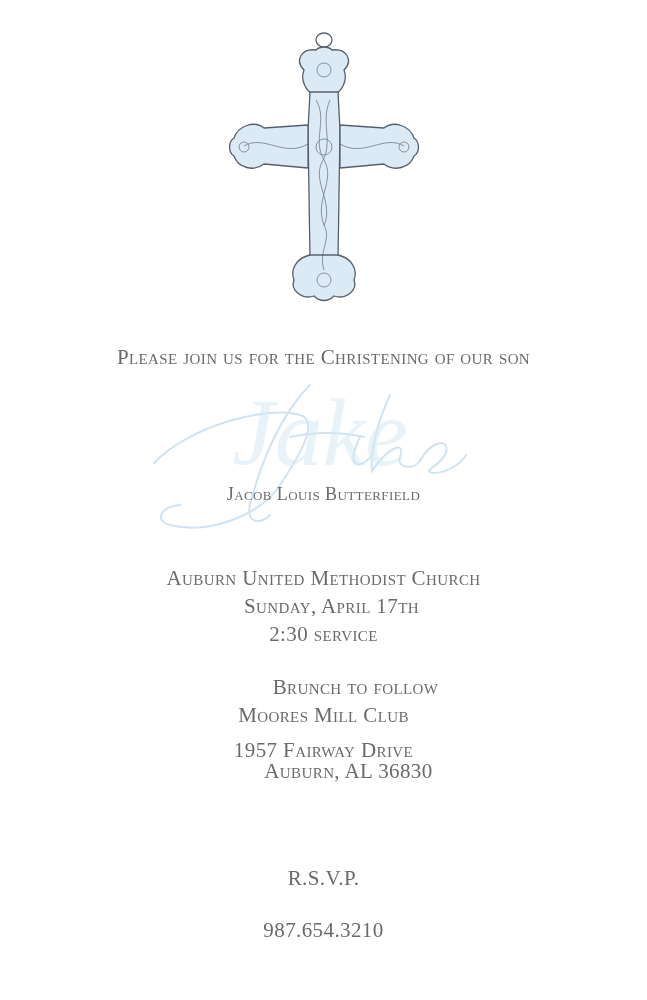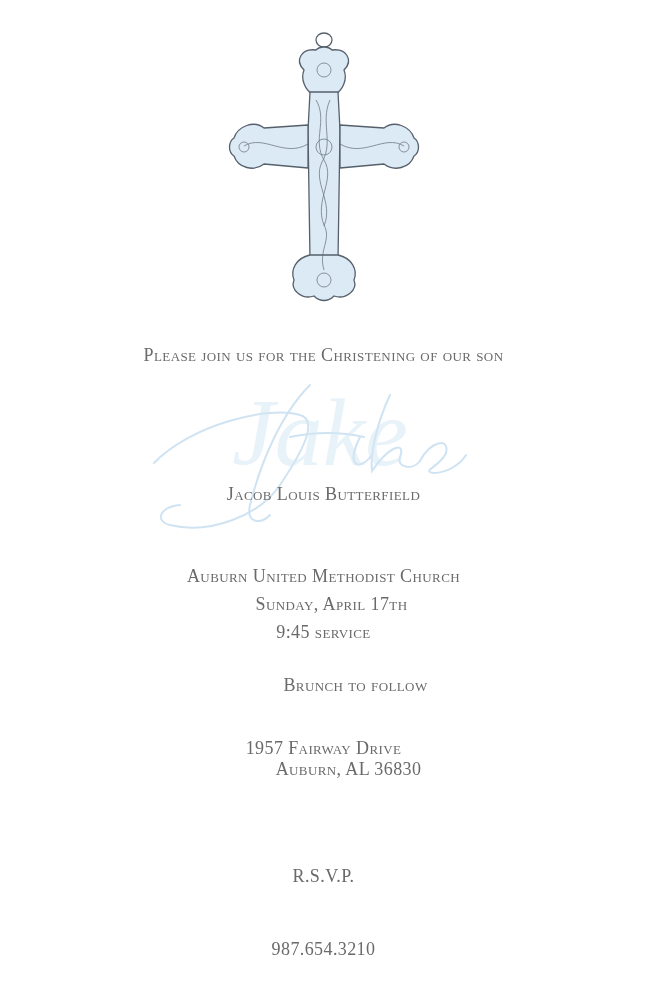--- a/index.html
+++ b/index.html
@@ -1,18 +1,18 @@
 <!DOCTYPE html>
 <html><head>
   <meta charset="utf-8">
   <style>
     html, body { margin: 0; padding: 0; background: #ffffff; }
     body { width: 647px; height: 1000px; position: relative; overflow: hidden; }
     .page { position: absolute; inset: 0; }
-    .sc { font-family: "Liberation Serif", "DejaVu Serif", serif; font-variant: small-caps; color: #6a6a6a; text-align: center; position: absolute; left: 0; width: 647px; font-size: 18px; letter-spacing: 0.4px; white-space: nowrap; }
+    .sc { font-family: "Liberation Serif", "DejaVu Serif", serif; font-variant: small-caps; color: #6a6a6a; text-align: center; position: absolute; left: 0; width: 647px; font-size: 21px; letter-spacing: 0.4px; white-space: nowrap; }
     .cross { position: absolute; left: 224px; top: 30px; width: 200px; height: 275px; }
     .script { position: absolute; left: 150px; top: 375px; width: 320px; height: 160px; }
   </style>
 </head>
 <body>
 
 <div class="page">
 
   <svg class="cross" viewBox="0 0 200 275">
     <g fill="#dbeaf5" stroke="#56606c" stroke-width="1.3" stroke-linejoin="round">
@@ -53,23 +53,24 @@
       <path d="M240 20 C226 50 220 80 222 96 C240 70 256 66 250 82 C246 92 262 96 270 86"></path>
       <path d="M270 86 C280 66 300 62 296 78 C290 92 270 96 284 98 C296 98 310 90 316 80"></path>
     </g>
     <text x="170" y="90" text-anchor="middle" font-family="'Liberation Serif', serif" font-style="italic" font-size="96" fill="#d6e8f5" opacity="0.55">Jake</text>
   </svg>
 
   <div class="sc" style="top:566px;">Auburn United Methodist Church</div>
 
   <div class="sc" style="top:484px; font-size:18px;">Jacob Louis Butterfield</div>
   <div class="sc" style="top:594px;margin-left:8px;">Sunday, April 17th</div>
-  <div class="sc" style="top:622px;">9:45 service</div>
+  <div class="sc" style="top:622px;">2:30 service</div>
 
   <div class="sc" style="top:675px;margin-left:32px;">Brunch to follow</div>
+  <div class="sc" style="top:703px;">Moores Mill Club</div>
   <div class="sc" style="top:738px;">1957 Fairway Drive</div>
   <div class="sc" style="top:759px;margin-left:25px;">Auburn, AL 36830</div>
 
 
   <div class="sc" style="top:866px;">R.S.V.P.</div>
-  <div class="sc" style="top:939px;">987.654.3210</div>
+  <div class="sc" style="top:918px;">987.654.3210</div>
 
 </div>
 
 </body></html>

